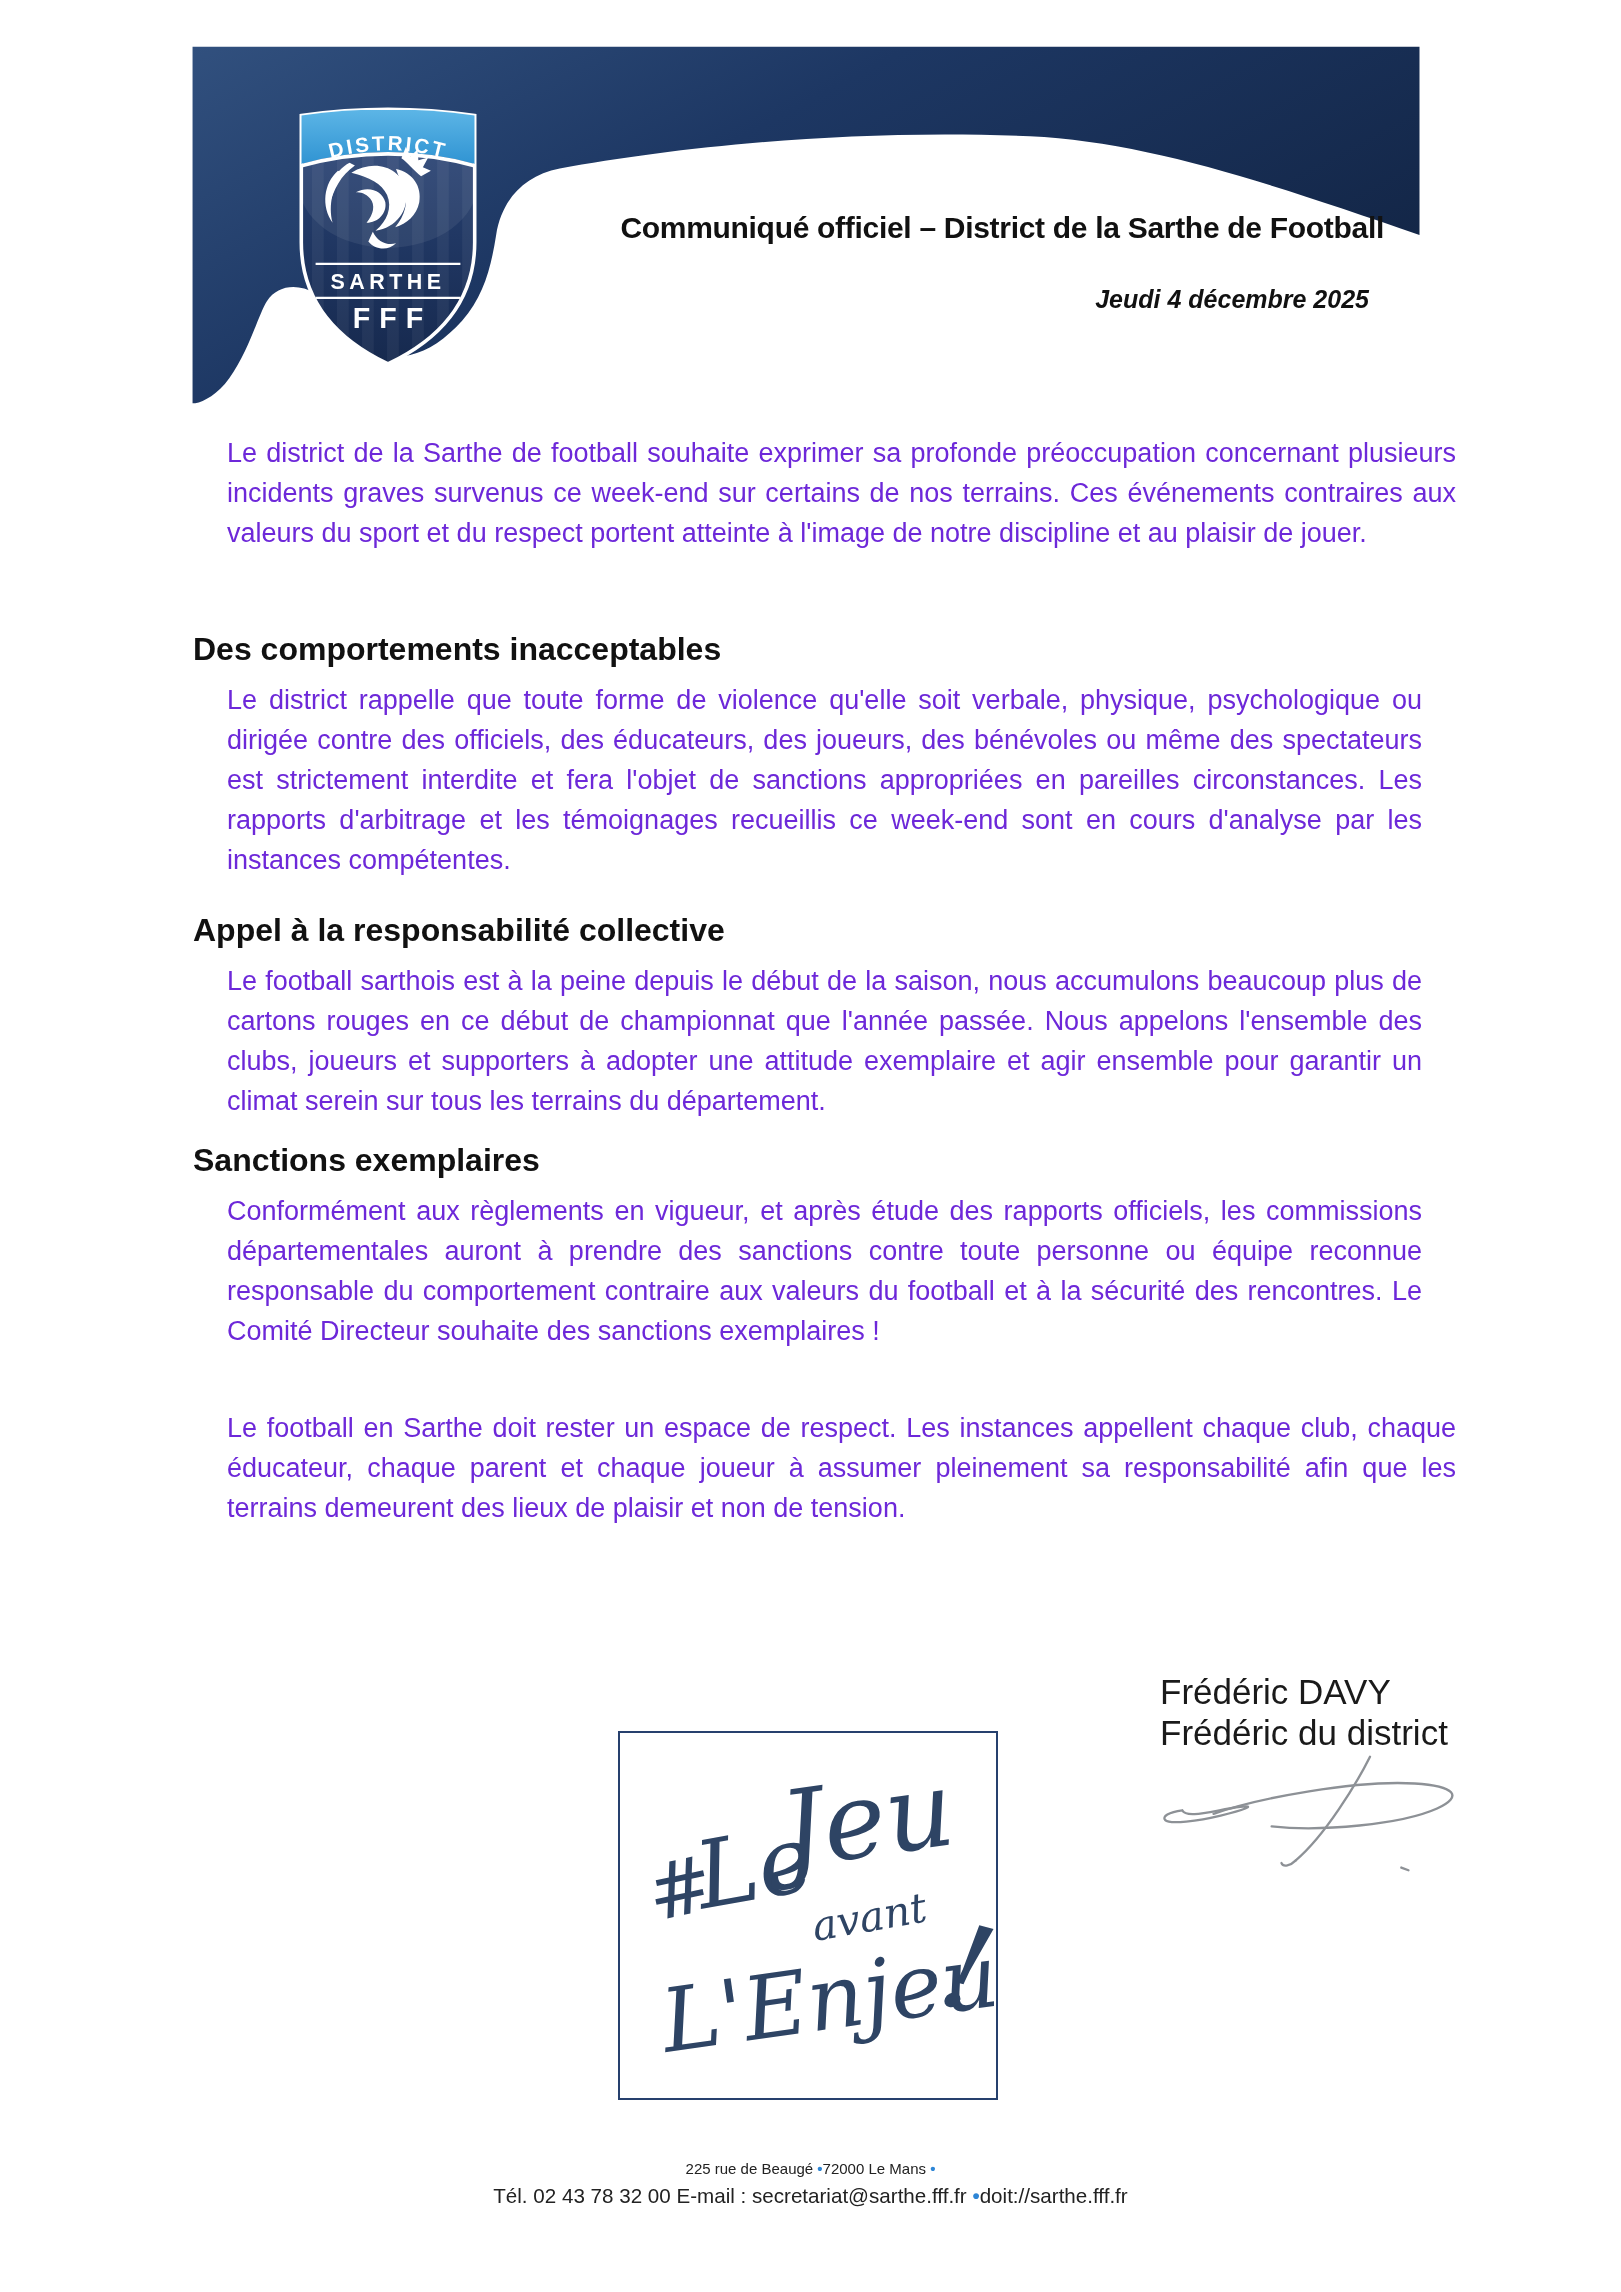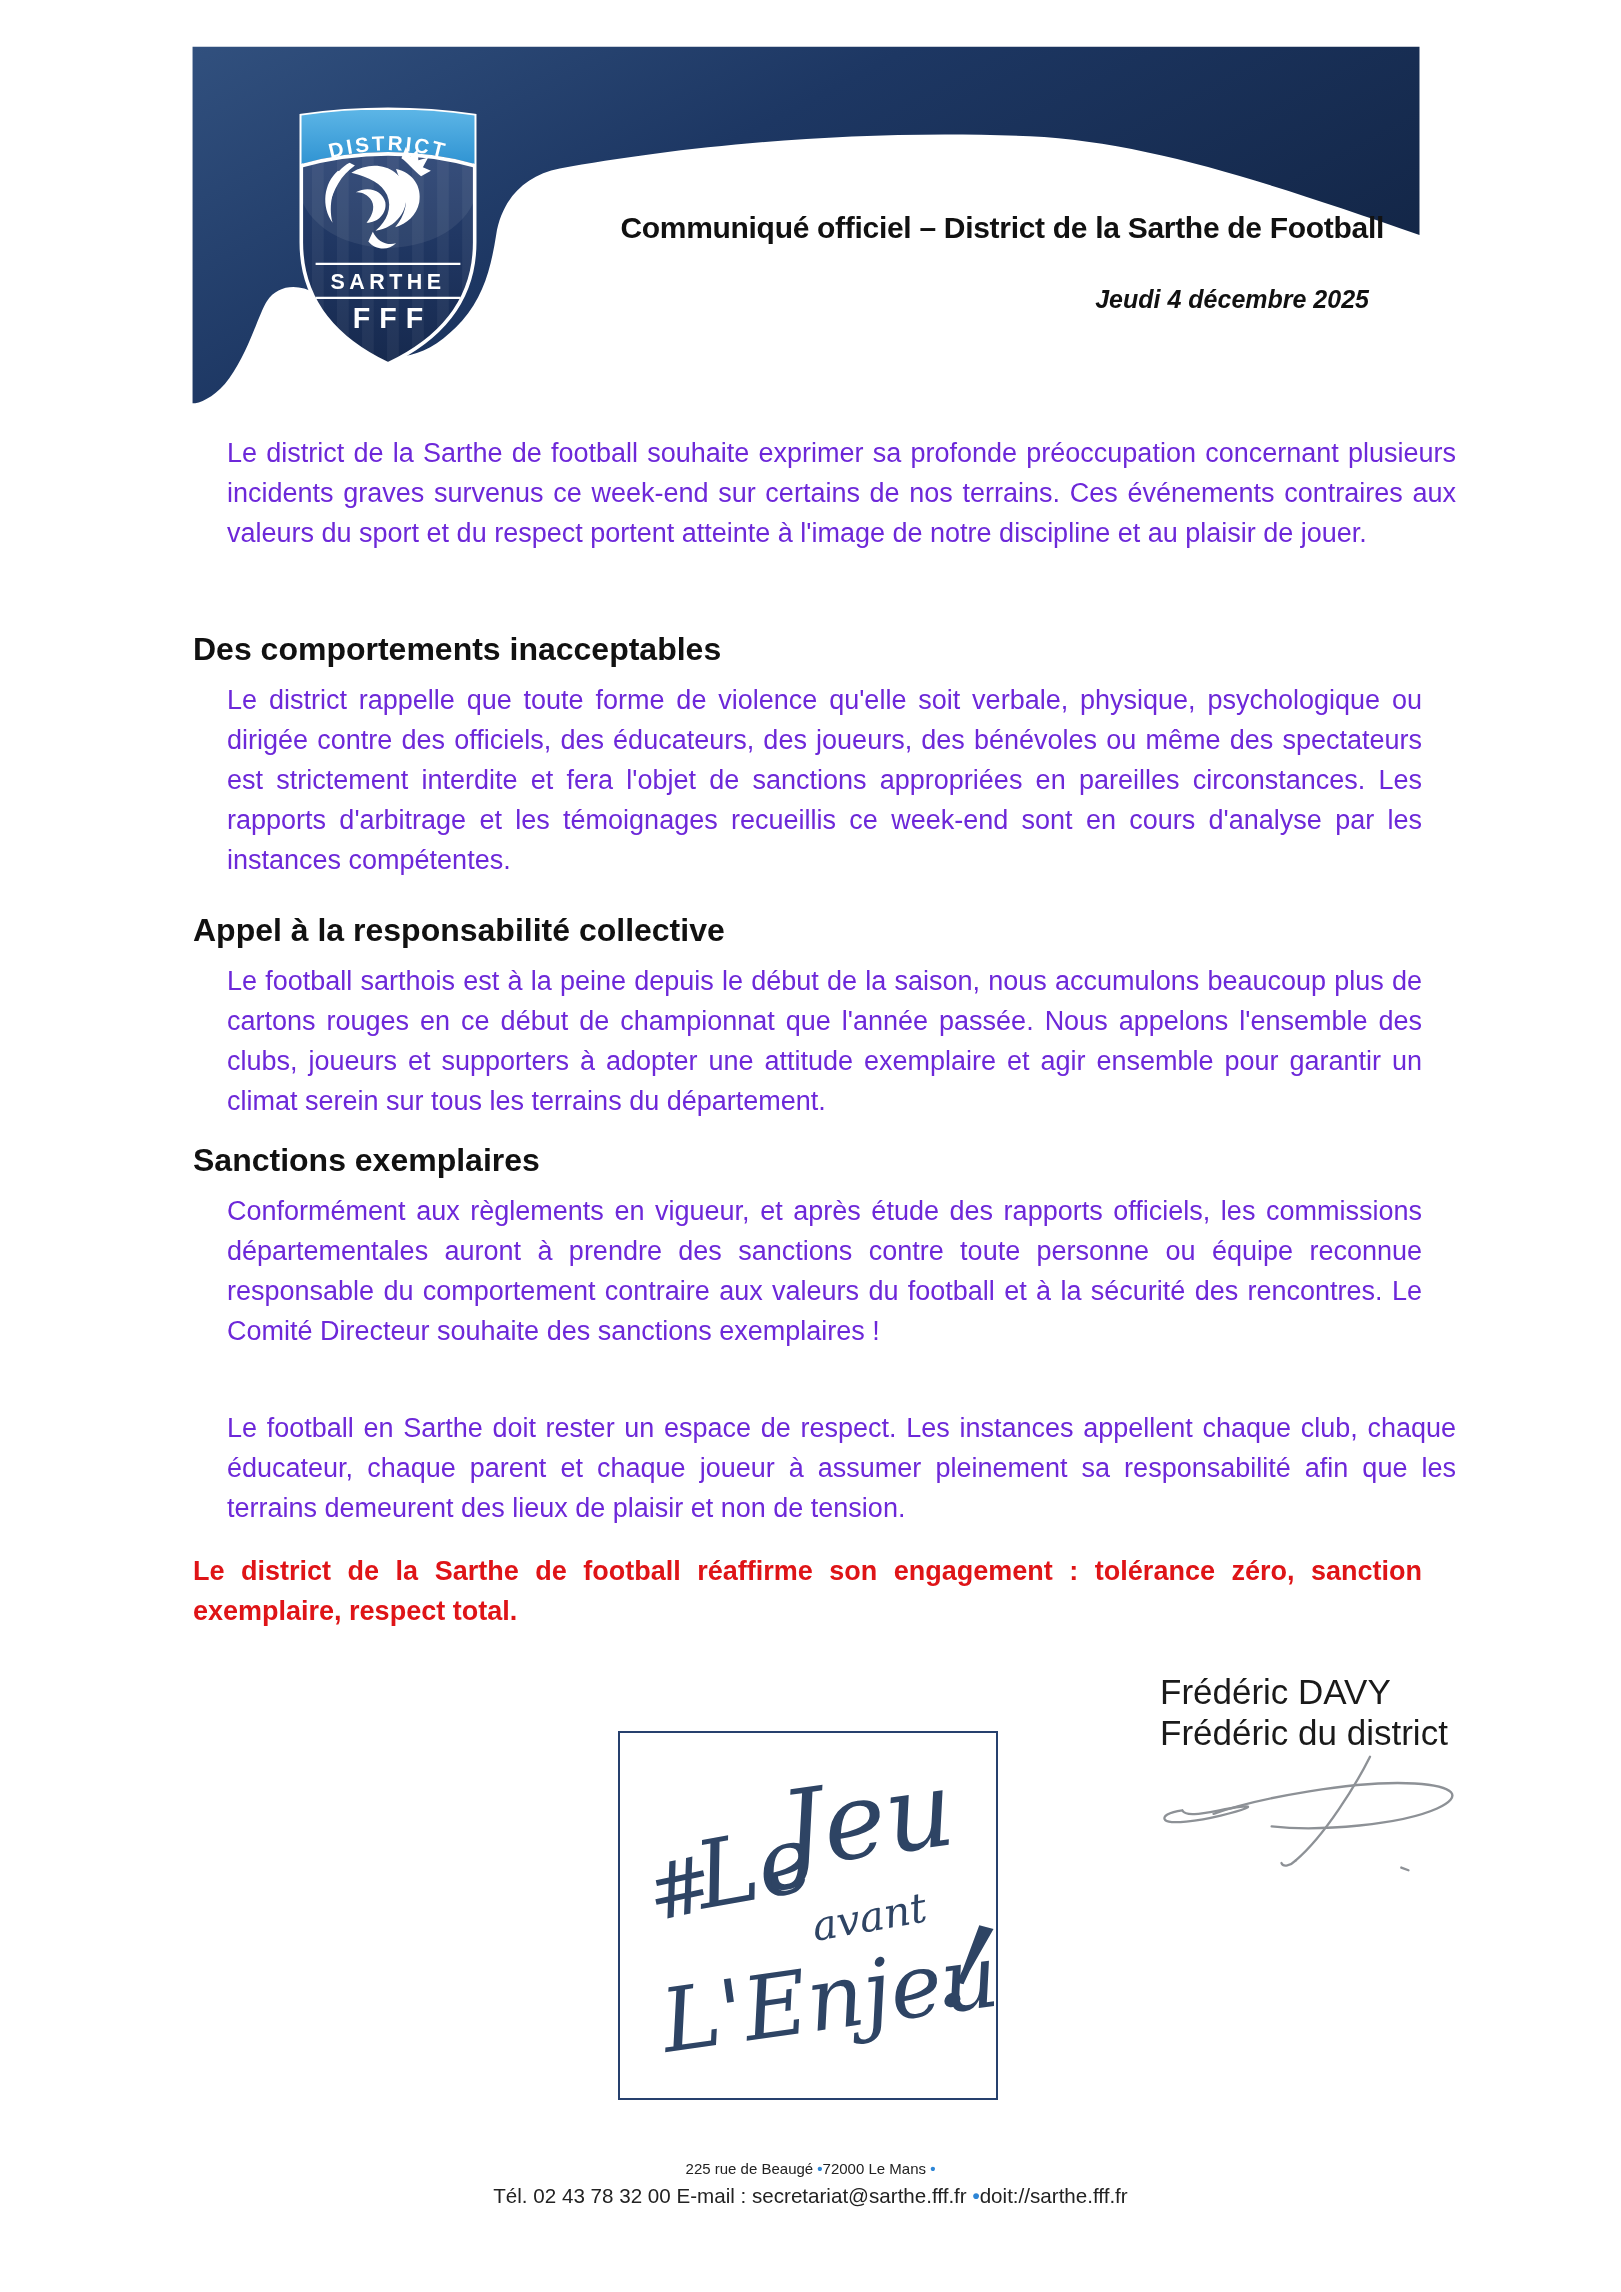--- a/index.html
+++ b/index.html
@@ -134,21 +134,20 @@
     <div class="para">Le football sarthois est à la peine depuis le début de la saison, nous accumulons beaucoup plus de cartons rouges en ce début de championnat que l'année passée. Nous appelons l'ensemble des clubs, joueurs et supporters à adopter une attitude exemplaire et agir ensemble pour garantir un climat serein sur tous les terrains du département.</div>
   </div>
 
   <div class="block" style="top:1143px;">
     <div class="heading">Sanctions exemplaires</div>
     <div class="para">Conformément aux règlements en vigueur, et après étude des rapports officiels, les commissions départementales auront à prendre des sanctions contre toute personne ou équipe reconnue responsable du comportement contraire aux valeurs du football et à la sécurité des rencontres. Le Comité Directeur souhaite des sanctions exemplaires !</div>
   </div>
 
   <div class="block para" style="top:1408px;">Le football en Sarthe doit rester un espace de respect. Les instances appellent chaque club, chaque éducateur, chaque parent et chaque joueur à assumer pleinement sa responsabilité afin que les terrains demeurent des lieux de plaisir et non de tension.</div>
 
-  <div class="block statement" style="top:1551px;">Le district de la Sarthe de football réaffirme son engagement : tolérance zéro, sanction exemplaire, respect total.</div>
 
   <div class="sig-block">
     <div>Frédéric DAVY</div>
     <div>Frédéric du district</div>
   </div>
 
   <svg class="scribble-svg" width="376" height="152" viewBox="0 0 420 170">
     <g fill="none" stroke="#8d9196" stroke-width="2.6" stroke-linecap="round">
       <path d="M85,82 C70,84 62,89 66,93 C71,98 103,94 128,88 C152,82 170,76 150,78 C120,82 90,92 85,82 Z"></path>
       <path d="M120,86 C170,68 280,48 345,52 C390,55 400,66 370,80 C330,98 240,106 185,100"></path>

